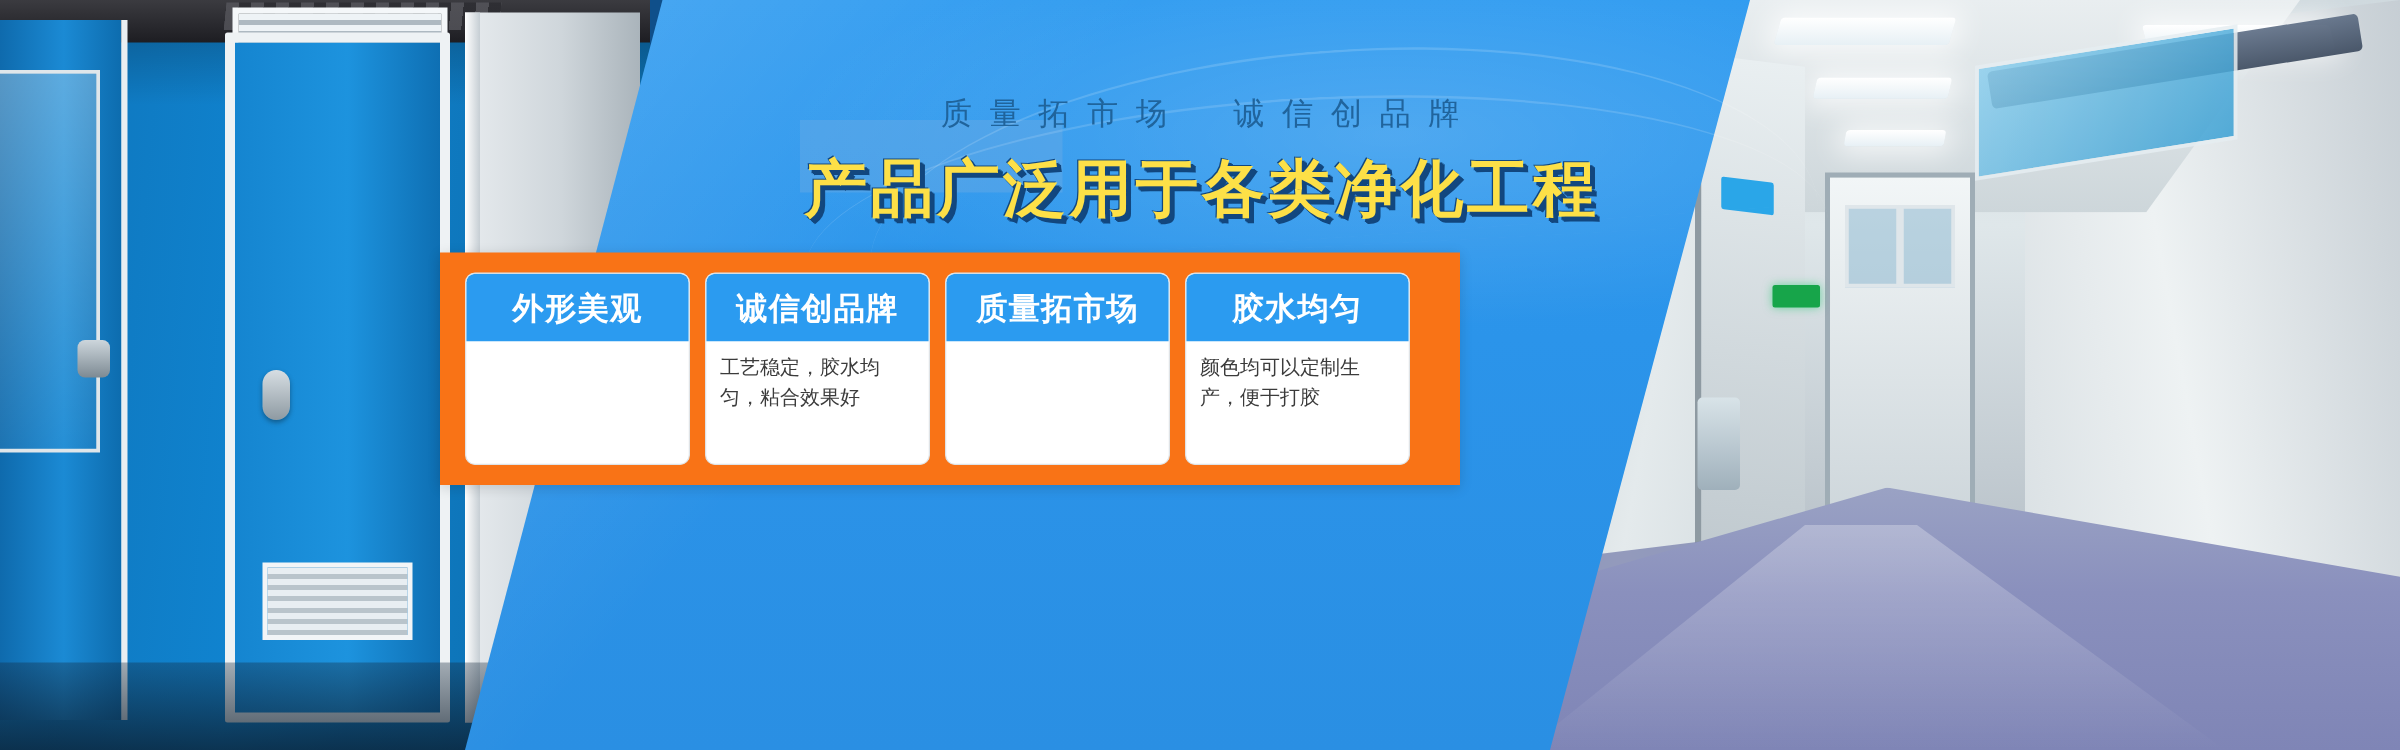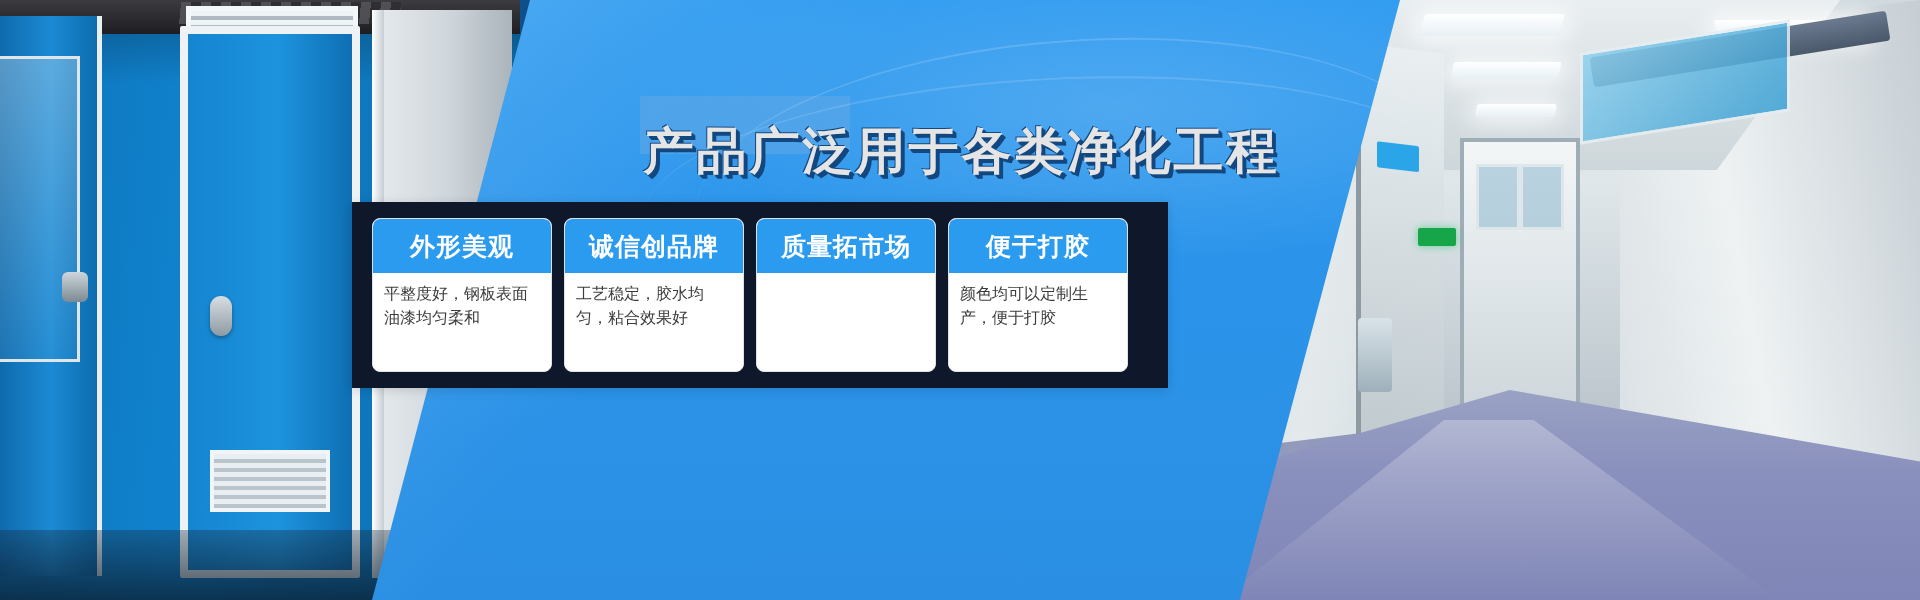--- a/index.html
+++ b/index.html
@@ -141,30 +141,30 @@
     position:absolute; left:0; top:74px; width:1920px;
     text-align:center;
     font-size:25px; letter-spacing:14px; font-weight:400;
     color:#1d5f96; opacity:.92;
     text-indent:14px;
   }
   .headline{
     position:absolute; left:0; top:118px; width:1920px;
     text-align:center;
     font-size:50px; font-weight:bold; letter-spacing:3px;
-    color:#e5e5e5; text-indent:3px;
+    color:#fde047; text-indent:3px;
     text-shadow:
       3px 3px 0 #12477f, 2px 2px 0 #12477f, 4px 4px 0 #12477f,
       -1px -1px 0 #12477f;
   }
 
   
   .card-strip{
     position:absolute; left:352px; top:202px; width:816px; height:186px;
-    background:#0f172a; box-shadow:0 2px 10px rgba(0,0,0,.14);
+    background:#f97316; box-shadow:0 2px 10px rgba(0,0,0,.14);
     display:flex; align-items:center; gap:12px; padding:0 20px;
   }
   .feature-card{
     width:180px; height:154px;
     display:flex; flex-direction:column;
     border:1px solid #dfe3e6; border-radius:8px; overflow:hidden; background:#fff;
   }
   .fc-head{
     height:54px; background:#2b9bf0;
     display:flex; align-items:center; justify-content:center;
@@ -216,38 +216,38 @@
       <div class="floor-strip"></div>
     </div>
   </div>
 
   <div class="blue-panel"></div>
   <div class="bp-sheen"></div>
   <div class="bp-block"></div>
   <div class="bp-wave"></div>
   <div class="bp-wave2"></div>
 
+  <div class="tagline">质量拓市场　诚信创品牌</div>
   <div class="headline">产品广泛用于各类净化工程</div>
 
   <div class="card-strip">
 
     <div class="feature-card">
       <div class="fc-head">外形美观</div>
-      <div class="fc-body">平整度好，钢板表面油漆均匀柔和</div>
     </div>
 
     <div class="feature-card">
       <div class="fc-head">诚信创品牌</div>
       <div class="fc-body">工艺稳定，胶水均匀，粘合效果好</div>
     </div>
 
     <div class="feature-card">
       <div class="fc-head">质量拓市场</div>
     </div>
 
     <div class="feature-card">
-      <div class="fc-head">便于打胶</div>
+      <div class="fc-head">胶水均匀</div>
       <div class="fc-body">颜色均可以定制生产，便于打胶</div>
     </div>
 
   </div>
 
 </div>
 
 </body></html>

